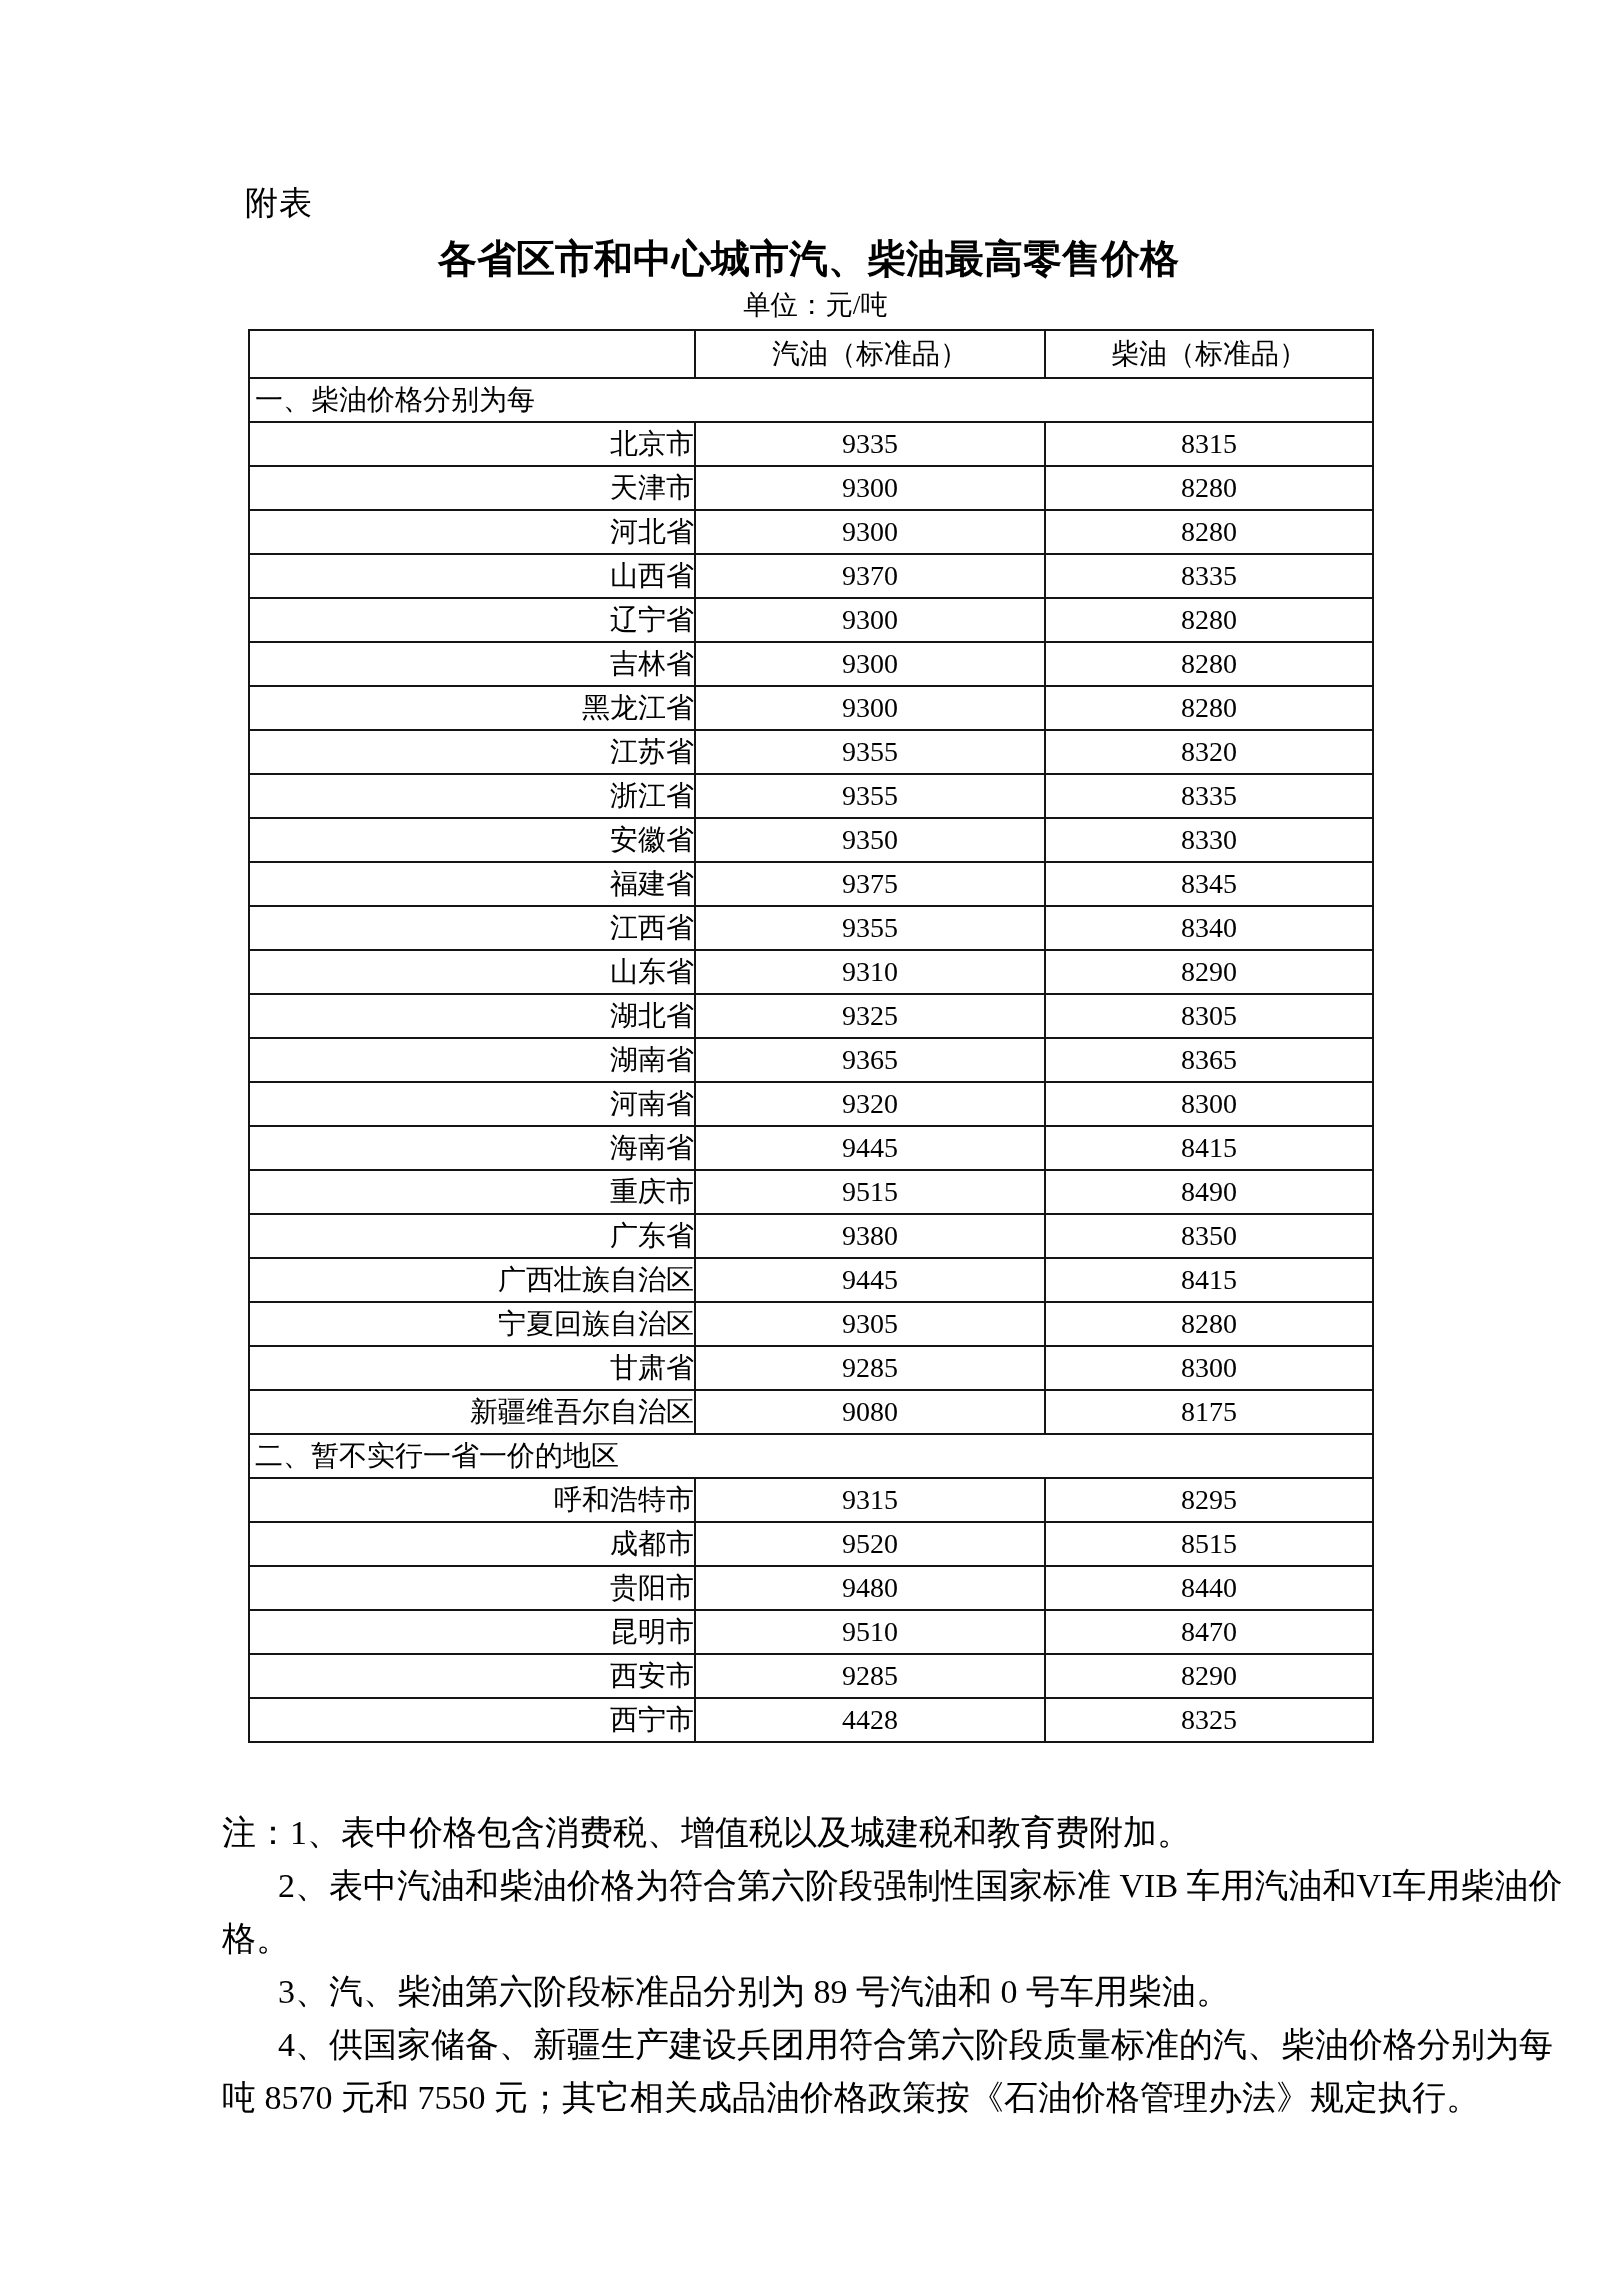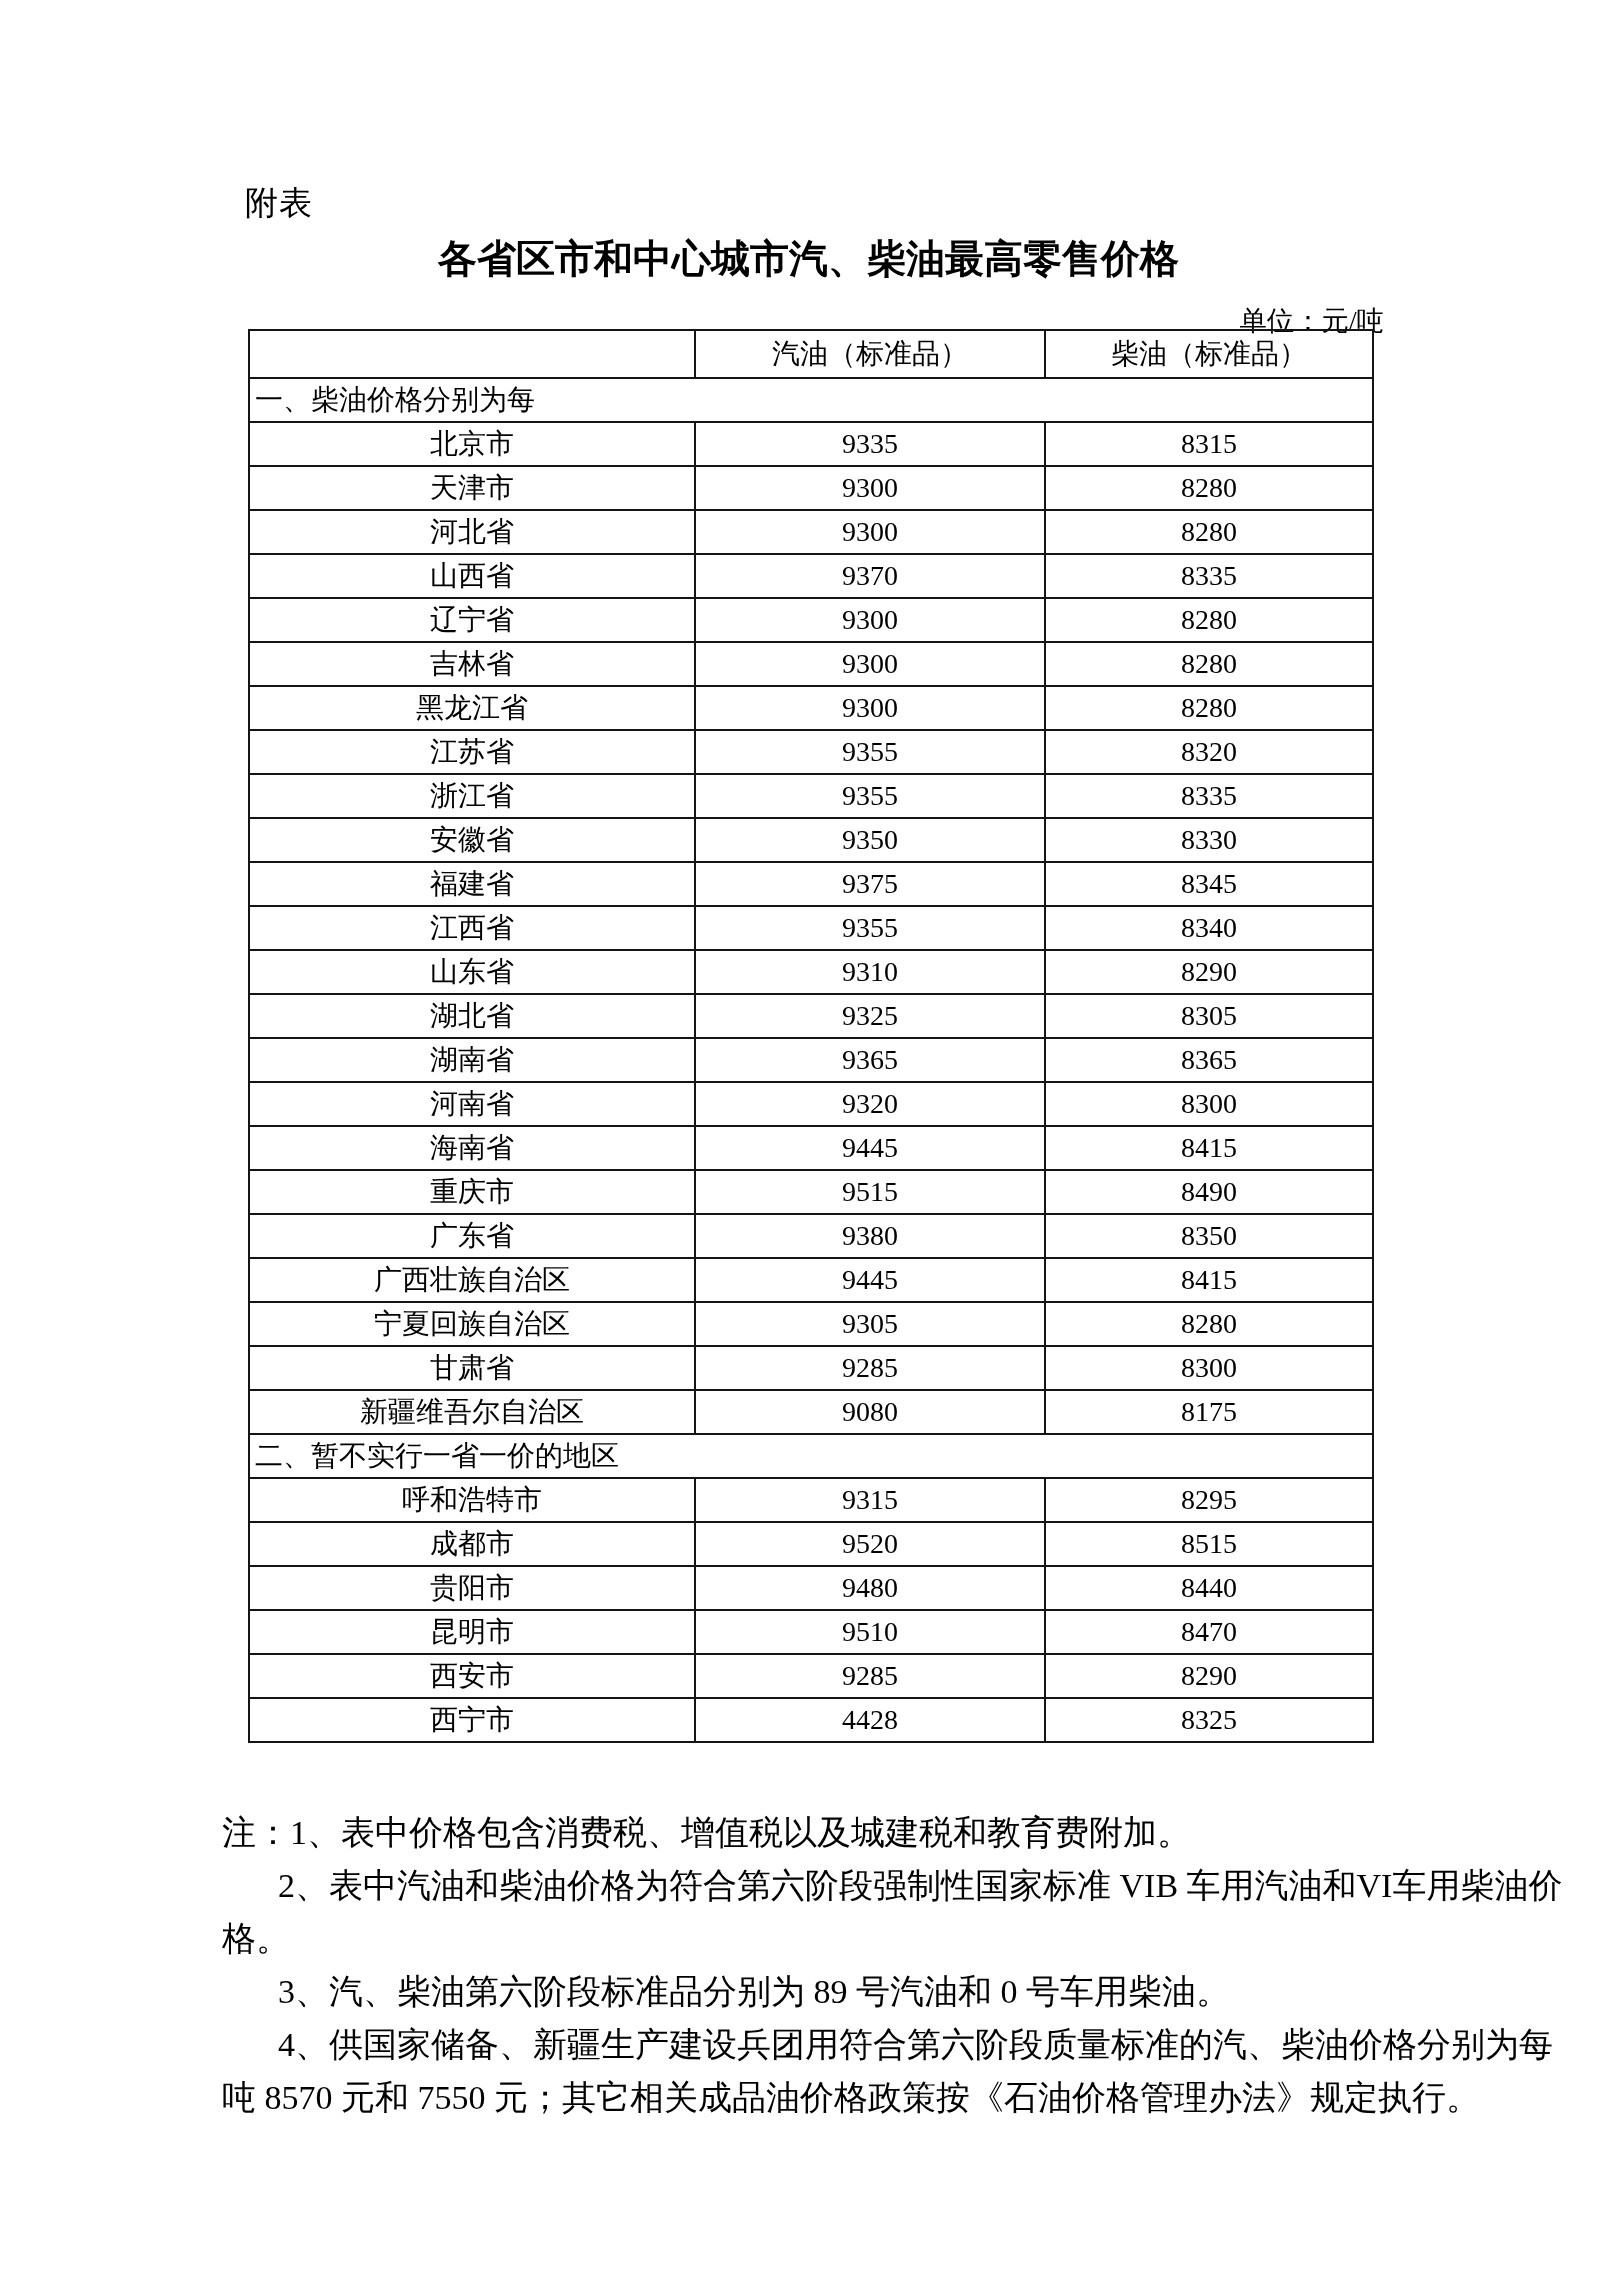--- a/index.html
+++ b/index.html
@@ -17,22 +17,22 @@
   }
   .appendix-label {
     position:absolute; left:245px; top:181px;
     font-size:33px; letter-spacing:1px;
   }
   .doc-title {
     position:absolute; left:245px; top:232px; width:1127px;
     text-align:center; font-weight:bold; font-size:39px;
   }
   .unit-label {
-    position:absolute; left:259px; top:287px; width:1125px;
-    text-align:right; font-size:27.4px;margin-top:16px;
+    position:absolute; left:253px; top:287px; width:1125px;
+    text-align:center; font-size:27.4px;
   }
   table.price-table {
     position:absolute; left:248px; top:329px;
     width:1124px;
     border-collapse:collapse;
     table-layout:fixed;
     border:2.9px solid #151515;
   }
   table.price-table td {
     border:2px solid #151515;
@@ -46,21 +46,21 @@
     height:46px;
     text-align:center;
     border-bottom:2.9px solid #151515;
   }
   tr.section-row td {
     text-align:left;
     padding-left:4.9px;
     border-bottom:2.9px solid #151515;
   }
   td.region {
-    text-align:center;
+    text-align:right;
     padding-left:86px;
   }
   td.num {
     text-align:center;
     font-family:"Liberation Serif","DejaVu Serif",serif;
   }
   .notes {
     position:absolute; left:222px; top:1806px; width:1196px;
     font-size:34px;
   }

